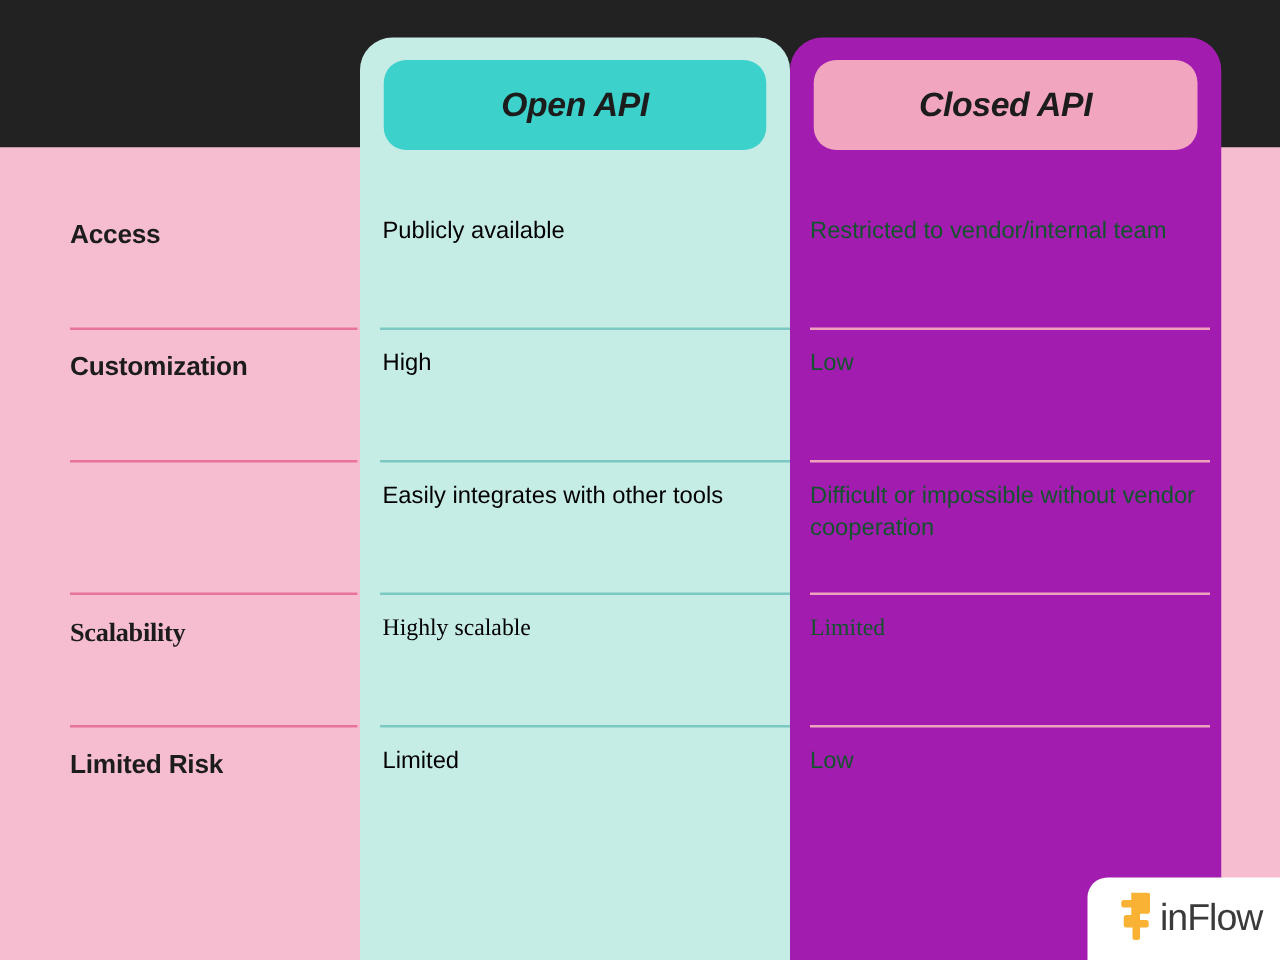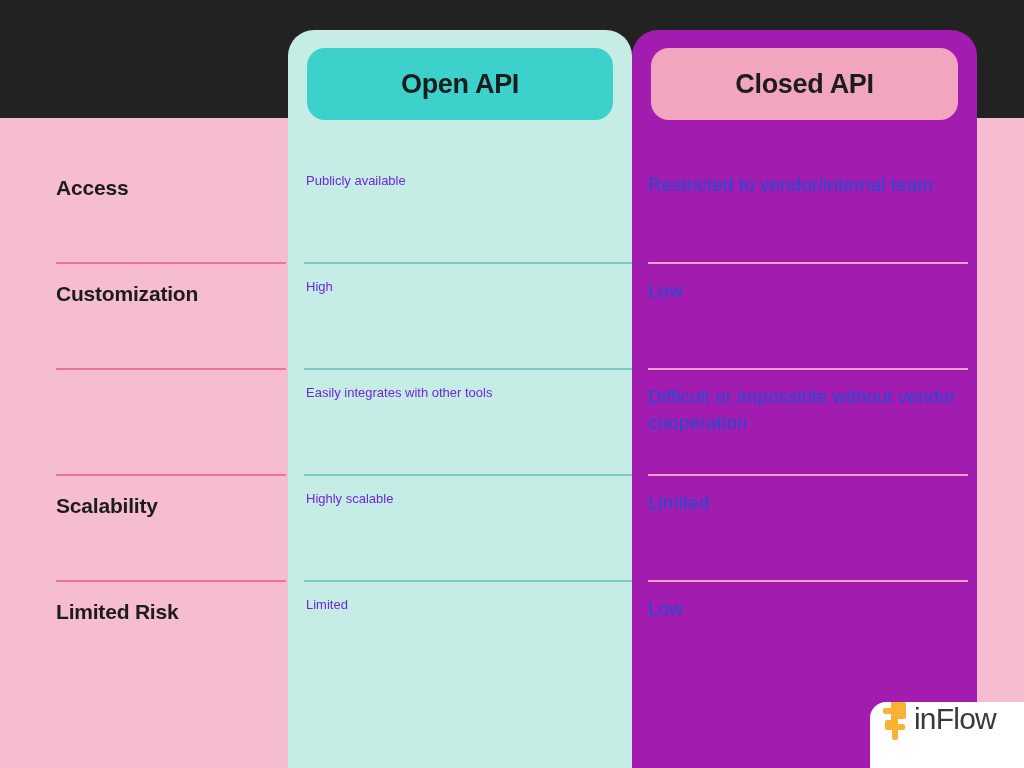--- a/index.html
+++ b/index.html
@@ -57,20 +57,21 @@
     right: 19px;
     height: 72px;
     border-radius: 18px;
     display: flex;
     align-items: center;
     justify-content: center;
     font-size: 27px;
     font-weight: bold;
     color: #1c1c1c;
     letter-spacing: -0.3px;
+    font-style: italic;
   }
   #pill-open   { background: #3dd1cb; }
   #pill-closed { background: #f2a5bf; }
 
   
   #table {
     position: absolute;
     left: 0; top: 118px;
     width: 908px;
     height: 650px;
@@ -79,21 +80,21 @@
 
   .row {
     position: absolute;
     left: 0;
     width: 1024px;
     height: 106px;
   }
   .row-0 { top: 38px; }
   .row-1 { top: 144px; border-radius: 11px; }
   .row-2 { top: 250px; }
-  .row-3 { top: 356px; }
+  .row-3 { top: 356px; font-family: Liberation Serif, serif; }
   .row-4 { top: 462px; }
 
   
   .divider { position: absolute; top: 0; height: 2px; }
   .divider.seg-label  { left: 56px;  width: 230px; background: #e8749c; }
   .divider.seg-open   { left: 304px; width: 328px; background: #7bc9c2; }
   .divider.seg-closed { left: 648px; width: 320px; background: #efa2bd; }
 
   .cell {
     position: absolute;
@@ -106,44 +107,44 @@
     width: 230px;
     font-size: 21px;
     font-weight: bold;
     color: #1c1c1c;
     letter-spacing: -0.2px;
     padding-top: 20px;
   }
   .cell-open {
     left: 306px;
     width: 320px;
-    font-size: 13px;
-    color: #6d28d9;
+    font-size: 19px;
+    color: #000000;
     line-height: 1.35;
   }
   .cell-closed {
     left: 648px;
     width: 325px;
     font-size: 19px;
-    color: #1d4ed8;
+    color: #14532d;
     line-height: 1.35;
   }
 
   
   #logo-box {
     position: absolute;
     left: 870px;
     top: 702px;
     width: 154px;
     height: 66px;
     background: #ffffff;
     border-top-left-radius: 16px;
     display: flex;
-    align-items: flex-start;
-    padding-left: 9px;
+    align-items: center;
+    padding-left: 23px;
   }
   #logo-mark { flex: 0 0 auto; margin-right: 1px; }
   #logo-word {
     font-size: 30px;
     color: #3a3a3a;
     letter-spacing: -0.8px;
     font-weight: 400;
   }
 </style>
 </head>

